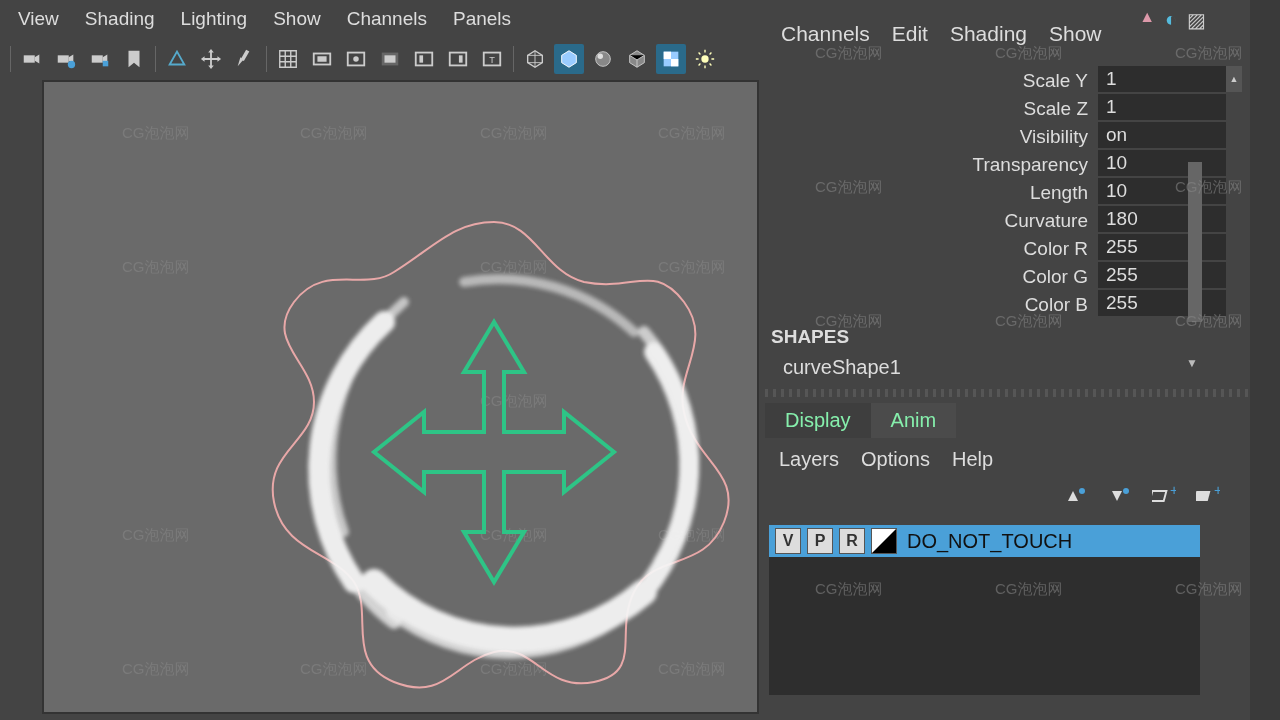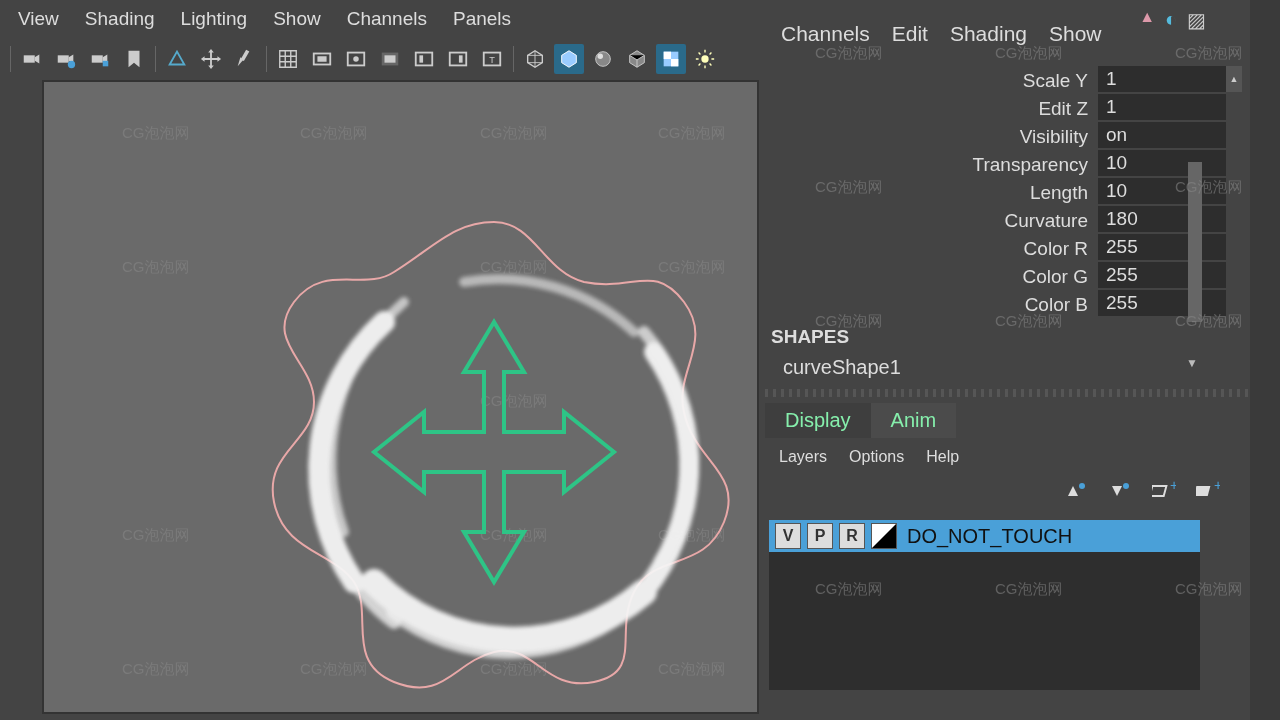--- a/index.html
+++ b/index.html
@@ -38,21 +38,21 @@
 .shapes-header { color: #ddd; font-size: 19px; font-weight: bold; padding: 10px 0 6px 6px; }
 .shape-name-row { display: flex; background: #444; padding: 2px 10px 8px 18px; color: #ddd; font-size: 20px; }
 .shape-dd { margin-left: auto; margin-right: 42px; color: #bbb; font-size: 12px; }
 
 .dotted-sep { height: 8px; margin: 2px 0 6px 0; background: repeating-linear-gradient(90deg,#777 0 3px, transparent 3px 8px); opacity: 0.35; }
 
 .tabs-row { display: flex; gap: 0; padding-left: 0; }
 .tab { padding: 6px 20px; color: #86efac; font-size: 20px; background: #3e3e3e; cursor: pointer; }
 .tab.inactive { background: #4b4b4b; }
 
-.layer-menus { display: flex; gap: 22px; padding: 10px 14px; color: #ddd; font-size: 16px; }
+.layer-menus { display: flex; gap: 22px; padding: 10px 14px; color: #ddd; font-size: 20px; }
 
 .layer-icons { display: flex; justify-content: flex-end; gap: 20px; padding: 4px 30px 10px 0; }
 
 .layer-list { margin: 6px 50px 6px 4px; background: #2e2e2e; min-height: 170px; }
 .layer-row { display: flex; align-items: center; background: #4aa0d8; height: 32px; padding: 0 6px; gap: 6px; }
 .layer-box { width: 26px; height: 26px; background: #ddd; border: 1px solid #555; display: flex; align-items: center; justify-content: center; font-size: 16px; font-weight: bold; color: #333; }
 .swatch { width: 26px; height: 26px; background: linear-gradient(135deg,#fff 0 48%, #000 52% 100%); border: 1px solid #555; }
 .layer-name { color: #111; font-size: 20px; padding-left: 4px; }
 
 svg.tool-icon { width: 22px; height: 22px; }
@@ -259,21 +259,21 @@
       <div>Show</div>
     </div>
 
     <div class="attr-list">
       <div class="attr-row">
         <div class="attr-label">Scale Y</div>
         <div class="attr-value">1</div>
         <div class="scroll-up">▲</div>
       </div>
       <div class="attr-row">
-        <div class="attr-label">Edit Z</div>
+        <div class="attr-label">Scale Z</div>
         <div class="attr-value">1</div>
         <div style="width:16px;"></div>
       </div>
       <div class="attr-row">
         <div class="attr-label">Visibility</div>
         <div class="attr-value">on</div>
         <div style="width:16px;"></div>
       </div>
       <div class="attr-row">
         <div class="attr-label">Transparency</div>

